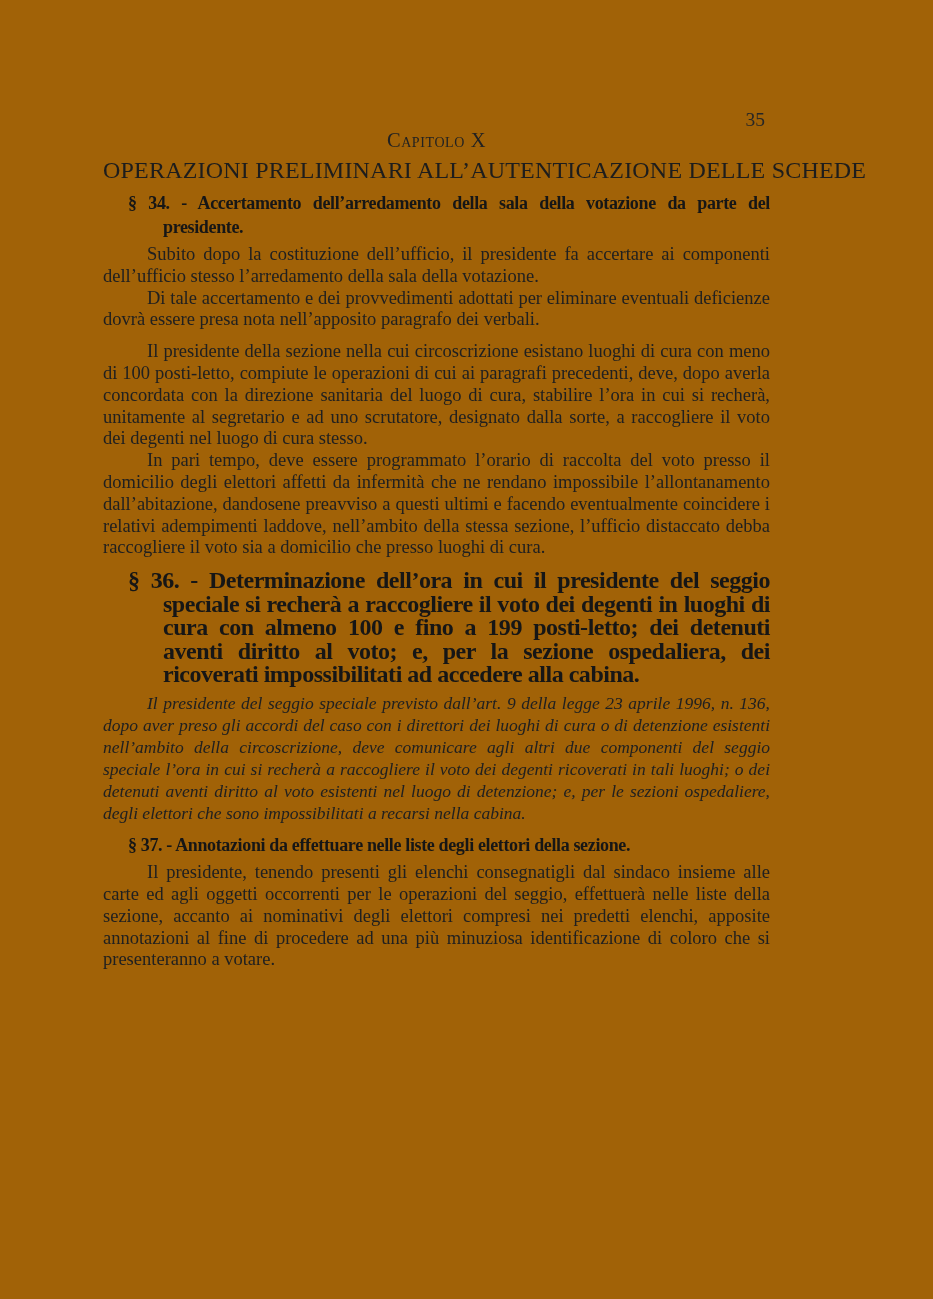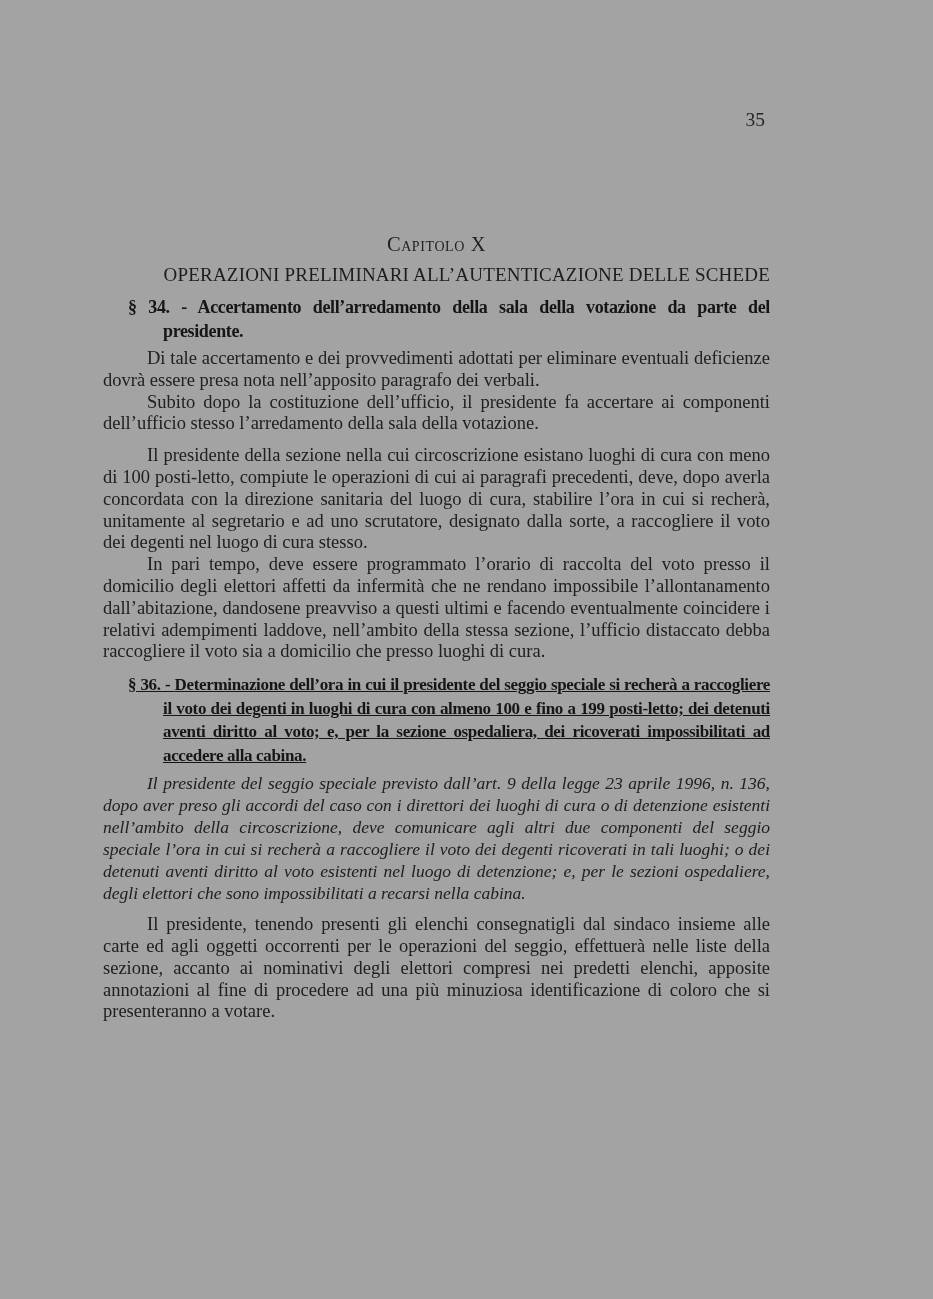--- a/index.html
+++ b/index.html
@@ -4,71 +4,70 @@
 <style>
   html, body {
     margin: 0;
     padding: 0;
     background: #ffffff;
   }
   .page {
     position: relative;
     width: 933px;
     height: 1299px;
-    background: #a3a3a3;
+    background: #a16207;
     overflow: hidden;
     font-family: "Liberation Serif", serif;
     color: #1f1f1f;
     -webkit-font-smoothing: antialiased;
   }
   .content {
     position: absolute;
     left: 103px;
     top: 0;
     width: 667px;
   }
   .page-number {
     padding-top: 110px;
     text-align: right;
     padding-right: 5px;
     font-size: 19.5px;
     line-height: 20px;
     color: #262626;
   }
   .chapter-kicker {
-    margin-top: 104px;
     text-align: center;
     font-variant: small-caps;
     font-size: 20.5px;
     line-height: 21px;
     letter-spacing: 0.6px;
     color: #222222;
   }
   .chapter-title {
     margin-top: 8px;
     text-align: right;
-    font-size: 19px;
+    font-size: 24px;
     line-height: 23px;
     letter-spacing: 0.2px;
     color: #1d1d1d;
     white-space: nowrap;
   }
   .sec { margin-top: 10px; }
   .sec-heading {
     margin: 0 0 5px 25px;
     padding-left: 35px;
     text-indent: -35px;
     font-size: 18px;
     font-weight: bold;
     line-height: 23.5px;
     text-align: justify;
     letter-spacing: -0.02em;
     color: #161616;
   }
-  .sec-36 .sec-heading { font-size: 17px; text-decoration: underline; }
+  .sec-36 .sec-heading { font-size: 24px; }
   .para {
     margin: 0;
     font-size: 18.5px;
     line-height: 21.8px;
     text-align: justify;
     text-justify: inter-word;
     text-indent: 44px;
     hyphens: auto;
     color: #202020;
   }
@@ -81,32 +80,33 @@
   <div class="content">
 
     <div class="page-number">35</div>
 
     <div class="chapter-kicker">Capitolo X</div>
 
     <div class="chapter-title">OPERAZIONI PRELIMINARI ALL’AUTENTICAZIONE DELLE SCHEDE</div>
 
     <section class="sec sec-34">
       <h2 class="sec-heading"><span class="sec-num">§ 34. - </span><span class="sec-title">Accertamento dell’arredamento della sala della votazione da parte del presidente.</span></h2>
+      <p class="para">Subito dopo la costituzione dell’ufficio, il presidente fa accertare ai componenti dell’ufficio stesso l’arredamento della sala della votazione.</p>
       <p class="para">Di tale accertamento e dei provvedimenti adottati per eliminare eventuali deficienze dovrà essere presa nota nell’apposito paragrafo dei verbali.</p>
-      <p class="para">Subito dopo la costituzione dell’ufficio, il presidente fa accertare ai componenti dell’ufficio stesso l’arredamento della sala della votazione.</p>
     </section>
 
     <section class="sec sec-35">
       <p class="para">Il presidente della sezione nella cui circoscrizione esistano luoghi di cura con meno di 100 posti-letto, compiute le operazioni di cui ai paragrafi precedenti, deve, dopo averla concordata con la direzione sanitaria del luogo di cura, stabilire l’ora in cui si recherà, unitamente al segretario e ad uno scrutatore, designato dalla sorte, a raccogliere il voto dei degenti nel luogo di cura stesso.</p>
       <p class="para">In pari tempo, deve essere programmato l’orario di raccolta del voto presso il domicilio degli elettori affetti da infermità che ne rendano impossibile l’allontanamento dall’abitazione, dandosene preavviso a questi ultimi e facendo eventualmente coincidere i relativi adempimenti laddove, nell’ambito della stessa sezione, l’ufficio distaccato debba raccogliere il voto sia a domicilio che presso luoghi di cura.</p>
     </section>
 
     <section class="sec sec-36">
       <h2 class="sec-heading"><span class="sec-num">§ 36. - </span><span class="sec-title">Determinazione dell’ora in cui il presidente del seggio speciale si recherà a raccogliere il voto dei degenti in luoghi di cura con almeno 100 e fino a 199 posti-letto; dei detenuti aventi diritto al voto; e, per la sezione ospedaliera, dei ricoverati impossibilitati ad accedere alla cabina.</span></h2>
       <p class="para">Il presidente del seggio speciale previsto dall’art. 9 della legge 23 aprile 1996, n. 136, dopo aver preso gli accordi del caso con i direttori dei luoghi di cura o di detenzione esistenti nell’ambito della circoscrizione, deve comunicare agli altri due componenti del seggio speciale l’ora in cui si recherà a raccogliere il voto dei degenti ricoverati in tali luoghi; o dei detenuti aventi diritto al voto esistenti nel luogo di detenzione; e, per le sezioni ospedaliere, degli elettori che sono impossibilitati a recarsi nella cabina.</p>
     </section>
 
     <section class="sec sec-37">
+      <h2 class="sec-heading"><span class="sec-num">§ 37. - </span><span class="sec-title">Annotazioni da effettuare nelle liste degli elettori della sezione.</span></h2>
       <p class="para">Il presidente, tenendo presenti gli elenchi consegnatigli dal sindaco insieme alle carte ed agli oggetti occorrenti per le operazioni del seggio, effettuerà nelle liste della sezione, accanto ai nominativi degli elettori compresi nei predetti elenchi, apposite annotazioni al fine di procedere ad una più minuziosa identificazione di coloro che si presenteranno a votare.</p>
     </section>
 
   </div>
 </div>
 
 </body></html>

